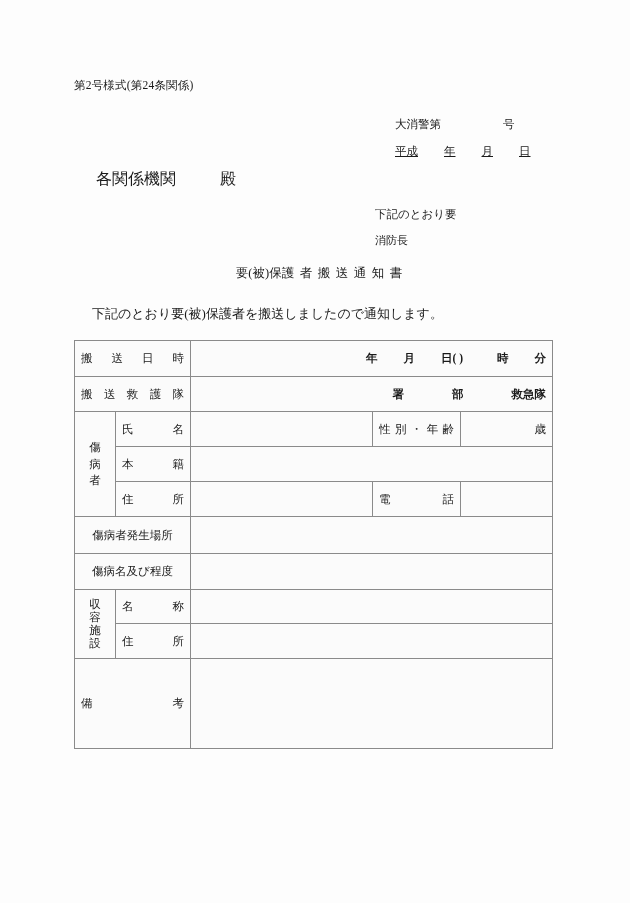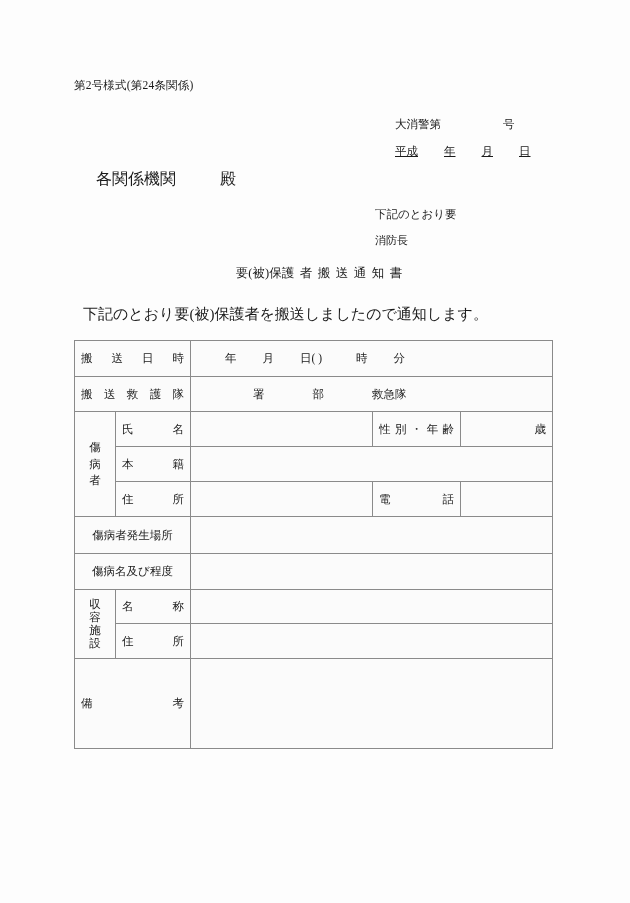--- a/index.html
+++ b/index.html
@@ -84,23 +84,23 @@
     width: 630px;
     text-align: center;
     font-size: 12.5px;
     padding-left: 8px;
     white-space: nowrap;
   }
   .doc-title .sp { letter-spacing: 5.5px; }
 
   .intro {
     position: absolute;
-    left: 83px;
+    left: 92px;
     top: 305px;
-    font-size: 15px;
+    font-size: 13px;
     white-space: nowrap;
   }
 
   
   .form-table {
     position: absolute;
     left: 74px;
     top: 340px;
     width: 478px;
     border-collapse: collapse;
@@ -118,21 +118,21 @@
     text-align: justify;
     text-align-last: justify;
     white-space: nowrap;
     font-family: Liberation Serif, serif;
   }
   .lbl-c {
     text-align: center;
     white-space: nowrap;
     margin-left: 24px;
   }
-  .val { text-align: left; }
+  .val { text-align: right; font-weight: bold; }
   .val-r { text-align: right; }
 
   
   .vlabel {
     text-align: center;
     padding: 0;
     line-height: 1.45;
     font-size: 11.5px;
   }
   .vlabel span {

